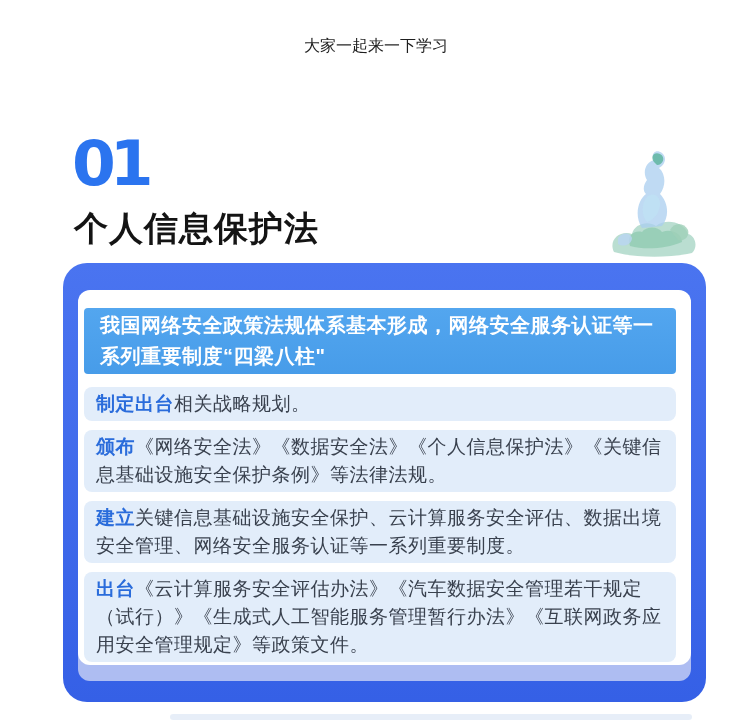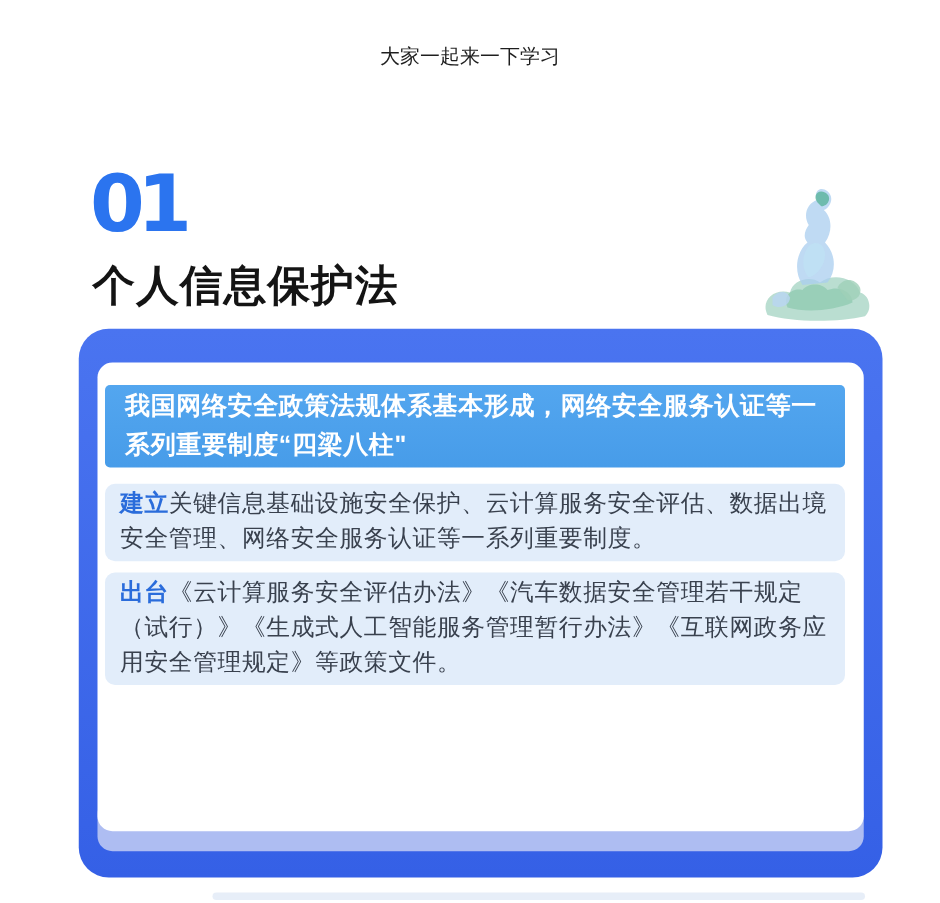--- a/index.html
+++ b/index.html
@@ -105,20 +105,26 @@
 <div class="card">
   <div class="card-strip"></div>
   <div class="card-panel">
 
     <div class="banner">
       <span>我国网络安全政策法规体系基本形成，网络安全服务认证等一系列重要制度</span><span class="hl">“四梁八柱"</span>
     </div>
 
     <div class="rows">
       <div class="row">
+        <span class="lead">制定出台</span><span>相关战略规划。</span>
+      </div>
+      <div class="row">
+        <span class="lead">颁布</span><span>《网络安全法》《数据安全法》《个人信息保护法》《关键信息基础设施安全保护条例》等法律法规。</span>
+      </div>
+      <div class="row">
         <span class="lead">建立</span><span>关键信息基础设施安全保护、云计算服务安全评估、数据出境安全管理、网络安全服务认证等一系列重要制度。</span>
       </div>
       <div class="row">
         <span class="lead">出台</span><span>《云计算服务安全评估办法》《汽车数据安全管理若干规定（试行）》《生成式人工智能服务管理暂行办法》《互联网政务应用安全管理规定》等政策文件。</span>
       </div>
     </div>
 
   </div>
 </div>
 

